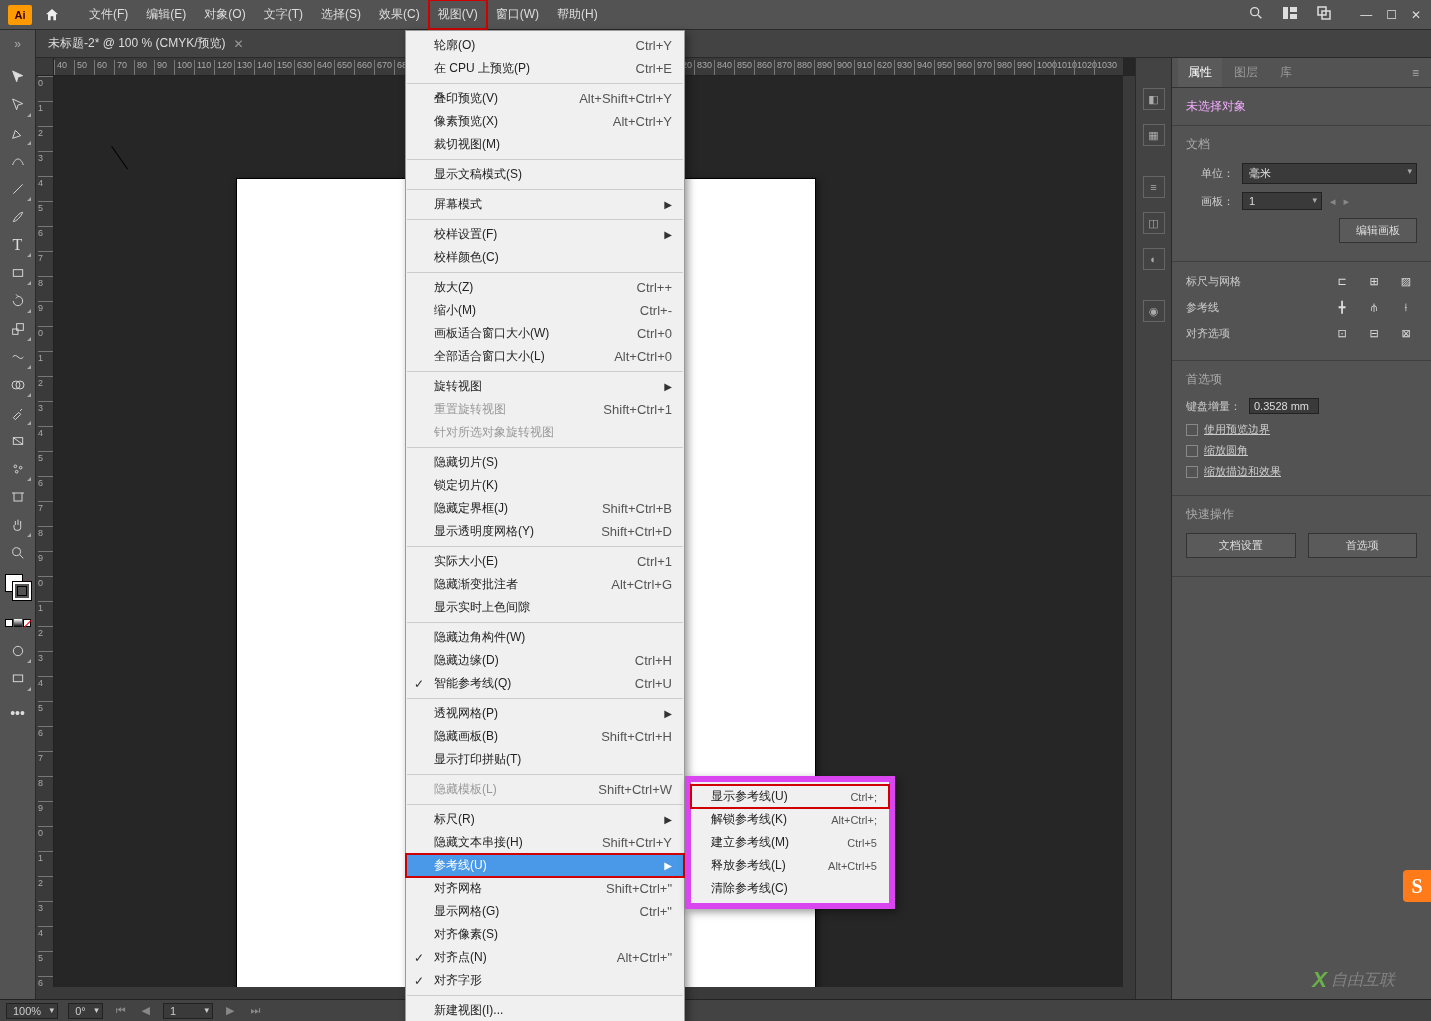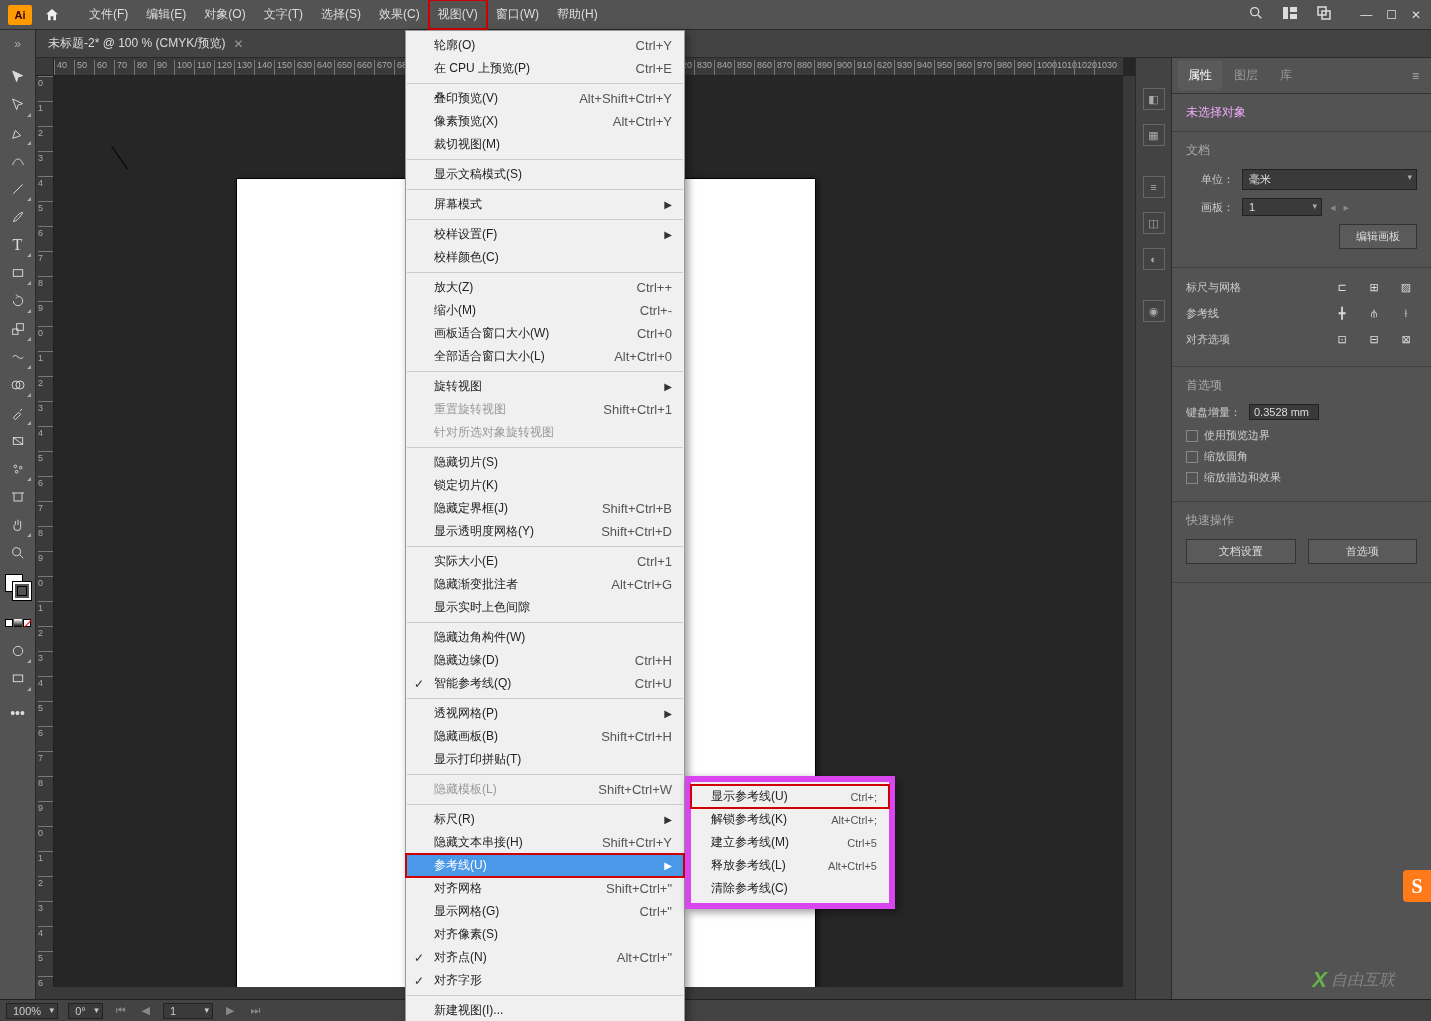--- a/index.html
+++ b/index.html
@@ -46,34 +46,34 @@
   .canvas-line::before { content: ""; position: absolute; top: 0; left: 0; width: 28px; height: 1px; background: #000; transform: rotate(55deg); transform-origin: top left; }
   .scroll-h { position: absolute; bottom: 0; left: 0; right: 0; height: 12px; background: #3a3a3a; }
   .scroll-v { position: absolute; top: 18px; right: 0; width: 12px; bottom: 12px; background: #3a3a3a; }
   
   
   .dock-strip { width: 36px; background: #434343; border-left: 1px solid #2a2a2a; display: flex; flex-direction: column; align-items: center; padding-top: 30px; gap: 14px; }
   .dock-strip .di { width: 22px; height: 22px; border: 1px solid #666; display:flex; align-items:center; justify-content:center; color:#aaa; font-size:11px;}
   
   
   .panel { width: 260px; background: #535353; border-left: 1px solid #2a2a2a; display: flex; flex-direction: column; }
-  .panel-tabs { display: flex; height: 36px; border-bottom: 1px solid #333; align-items: center; padding: 0 6px; gap: 2px; }
+  .panel-tabs { display: flex; height: 30px; border-bottom: 1px solid #333; align-items: center; padding: 0 6px; gap: 2px; }
   .panel-tab { padding: 6px 10px; color: #999; }
   .panel-tab.active { color: #fff; background: #5a5a5a; }
   .panel-tabs .menu { margin-left: auto; color: #aaa; padding: 0 6px; }
   .section { padding: 10px 14px; border-bottom: 1px solid #404040; }
   .section-title { color: #aaa; margin-bottom: 10px; }
   .row { display: flex; align-items: center; gap: 8px; margin-bottom: 8px; font-size: 11px; }
   .row label { color: #ccc; width: 48px; text-align: right; }
   .select { background: #3a3a3a; border: 1px solid #222; color: #ddd; padding: 2px 18px 2px 6px; position: relative; min-width: 80px; font-size: 11px; }
   .select::after { content: "▾"; position: absolute; right: 4px; top: 2px; color: #aaa; font-size: 9px; }
   .btn { background: #5a5a5a; border: 1px solid #333; color: #ddd; padding: 4px 16px; font-size: 11px; }
   .icon-row { display: flex; gap: 10px; align-items: center; }
   .picon { width: 22px; height: 18px; display:flex; align-items:center; justify-content:center; color:#ddd; }
-  .checkbox { display: flex; align-items: center; gap: 6px; margin-bottom: 6px; font-size: 11px; color: #ccc; }
+  .checkbox { display: flex; align-items: center; gap: 6px; margin-bottom: 6px; font-size: 11px; color: #ccc; text-decoration: underline; }
   .checkbox .box { width: 12px; height: 12px; border: 1px solid #888; }
   .numfield { background: #3a3a3a; border: 1px solid #222; color: #ddd; padding: 1px 4px; width: 70px; font-size: 11px; }
   
   
   .dropdown { position: absolute; top: 30px; left: 405px; width: 280px; background: #f0f0f0; color: #222; border: 1px solid #999; box-shadow: 3px 3px 8px rgba(0,0,0,0.4); z-index: 100; font-size: 12px; padding: 3px 0; }
   .dropdown .mi { display: flex; align-items: center; padding: 3px 12px 3px 28px; position: relative; }
   .dropdown .mi .sc { margin-left: auto; color: #555; font-size: 13px; }
   .dropdown .mi .arrow { margin-left: auto; color: #333; font-size: 10px; }
   .dropdown .mi.disabled { color: #999; }
   .dropdown .mi.checked::before { content: "✓"; position: absolute; left: 8px; color: #333; }

